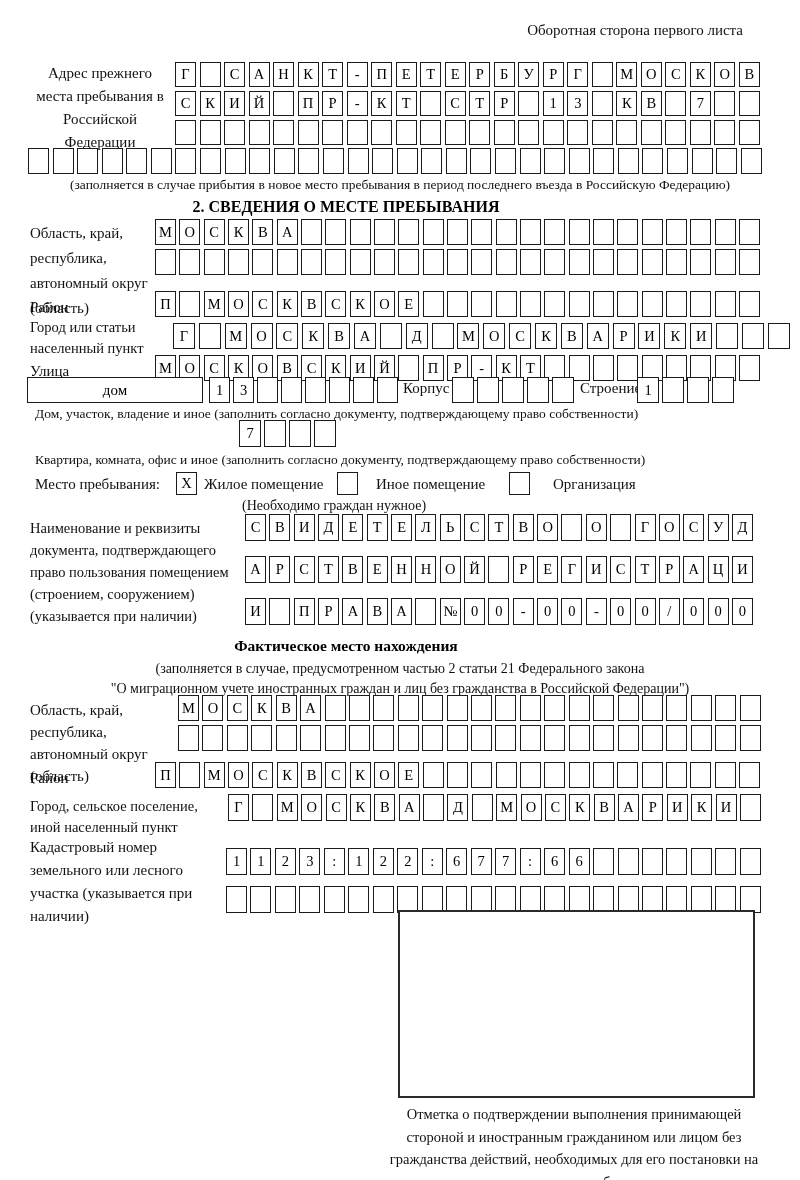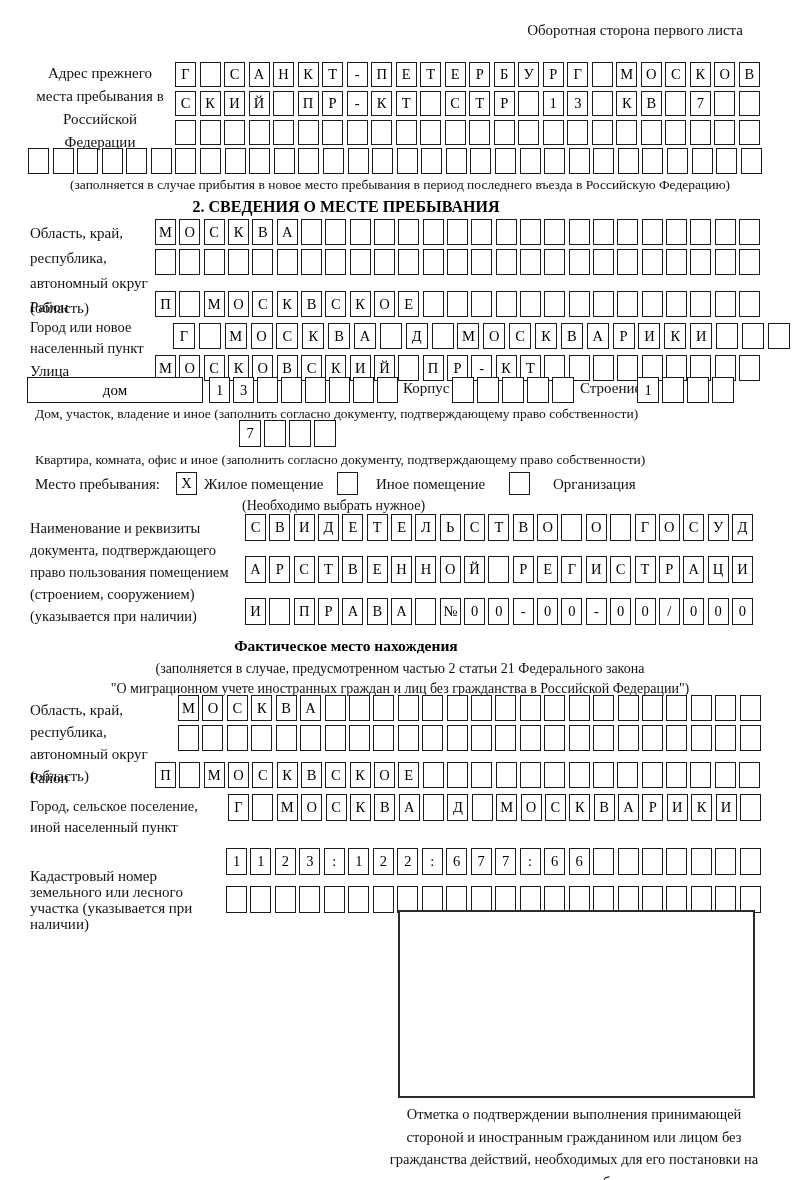--- a/index.html
+++ b/index.html
@@ -217,21 +217,21 @@
       <div class="cbox"></div>
       <div class="cbox"></div>
       <div class="cbox"></div>
       <div class="cbox"></div>
       <div class="cbox"></div>
       <div class="cbox"></div>
       <div class="cbox"></div>
       <div class="cbox"></div>
     </div>
 
-  <div class="lbl" style="left:30px;top:317px;width:145px;font-size:14.5px;line-height:21px;">Город или новое населенный пункт</div>
+  <div class="lbl" style="left:30px;top:317px;width:145px;font-size:14.5px;line-height:21px;">Город или статьи населенный пункт</div>
   <div class="boxrow" style="left:173px;top:323px;width:617px;--bw:22px;--bh:26px;">
       <div class="cbox">Г</div>
       <div class="cbox"></div>
       <div class="cbox">М</div>
       <div class="cbox">О</div>
       <div class="cbox">С</div>
       <div class="cbox">К</div>
       <div class="cbox">В</div>
       <div class="cbox">А</div>
       <div class="cbox"></div>
@@ -317,21 +317,21 @@
     </div>
   <div class="note" style="left:35px;top:452px;">Квартира, комната, офис и иное (заполнить согласно документу, подтверждающему право собственности)</div>
 
   <div class="abs" style="left:35px;top:476px;font-size:15px;">Место пребывания:</div>
   <div class="cbox abs" style="left:176px;top:472px;--bw:21px;--bh:23px;">X</div>
   <div class="abs" style="left:204px;top:476px;font-size:15px;">Жилое помещение</div>
   <div class="cbox abs" style="left:337px;top:472px;--bw:21px;--bh:23px;"></div>
   <div class="abs" style="left:376px;top:476px;font-size:15px;">Иное помещение</div>
   <div class="cbox abs" style="left:509px;top:472px;--bw:21px;--bh:23px;"></div>
   <div class="abs" style="left:553px;top:476px;font-size:15px;">Организация</div>
-  <div class="abs" style="left:242px;top:498px;font-size:14px;">(Необходимо выбрать нужное)</div>
+  <div class="abs" style="left:242px;top:498px;font-size:14px;">(Необходимо граждан нужное)</div>
 
   <div class="lbl" style="left:30px;top:517px;width:200px;font-size:14.5px;line-height:22px;">Наименование и реквизиты документа, подтверждающего право пользования помещением (строением, сооружением) (указывается при наличии)</div>
   <div class="boxrow" style="left:245px;top:514px;width:508px;--bw:21px;--bh:27px;">
       <div class="cbox">С</div>
       <div class="cbox">В</div>
       <div class="cbox">И</div>
       <div class="cbox">Д</div>
       <div class="cbox">Е</div>
       <div class="cbox">Т</div>
       <div class="cbox">Е</div>
@@ -503,21 +503,21 @@
       <div class="cbox">К</div>
       <div class="cbox">В</div>
       <div class="cbox">А</div>
       <div class="cbox">Р</div>
       <div class="cbox">И</div>
       <div class="cbox">К</div>
       <div class="cbox">И</div>
       <div class="cbox"></div>
     </div>
 
-  <div class="lbl" style="left:30px;top:836px;width:185px;line-height:16px;margin-top:32px;">Кадастровый номер земельного или лесного участка (указывается при наличии)</div>
+  <div class="lbl" style="left:30px;top:836px;width:185px;line-height:23px;">Кадастровый номер земельного или лесного участка (указывается при наличии)</div>
   <div class="boxrow" style="left:226px;top:848px;width:535px;--bw:21px;--bh:27px;">
       <div class="cbox">1</div>
       <div class="cbox">1</div>
       <div class="cbox">2</div>
       <div class="cbox">3</div>
       <div class="cbox">:</div>
       <div class="cbox">1</div>
       <div class="cbox">2</div>
       <div class="cbox">2</div>
       <div class="cbox">:</div>

